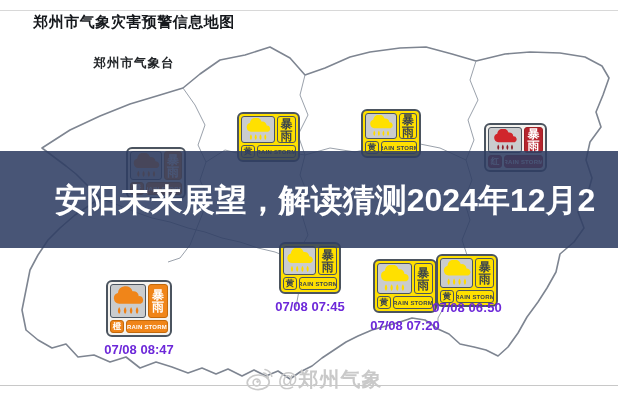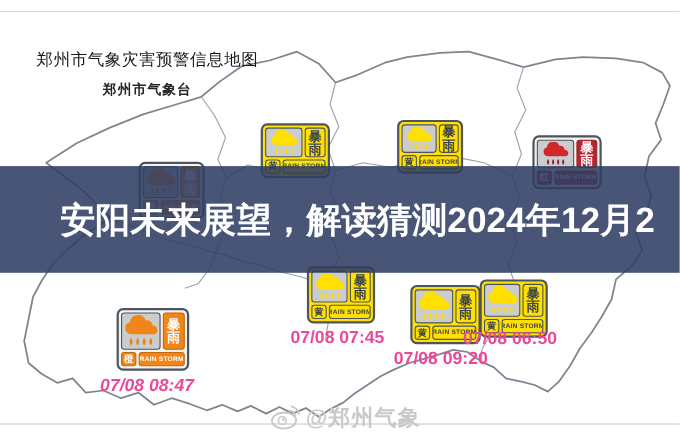--- a/index.html
+++ b/index.html
@@ -3,40 +3,40 @@
 <meta charset="utf-8">
 <style>
   html,body{margin:0;padding:0;background:#fff;}
   #canvas{
     position:relative;width:618px;height:400px;overflow:hidden;background:#ffffff;
     font-family:"Liberation Sans","DejaVu Sans",sans-serif;
   }
   .hairline{position:absolute;left:0;width:618px;height:1px;background:#d8d8d8;z-index:1;}
   
   #header{position:absolute;left:18px;top:13px;width:232px;text-align:center;z-index:2;color:#15181c;}
-  #header .h-title{font-size:15px;font-weight:normal;letter-spacing:0.5px;margin-top:32px;}
+  #header .h-title{font-size:15px;font-weight:bold;letter-spacing:0.5px;}
   #header .h-date{font-size:11.5px;font-weight:bold;color:#2c2f33;margin-top:7px;}
-  #header .h-issuer{font-size:12.5px;font-weight:bold;color:#232629;margin-top:9px;letter-spacing:1px;}
+  #header .h-issuer{font-size:12.5px;font-weight:bold;color:#232629;margin-top:23px;letter-spacing:1px;}
   
   #map{position:absolute;left:0;top:0;z-index:1;}
   
   .wicon{position:absolute;border:2px solid #4b545f;border-radius:6px;padding:2px;
          display:flex;flex-direction:column;gap:2px;box-sizing:border-box;z-index:2;}
   .wrow{display:flex;gap:2px;min-height:0;}
   .wrow.top{flex:1;}
   .wrow.bot{height:13px;flex:none;}
   .cell{border:1px solid #4b545f;border-radius:3px;box-sizing:border-box;min-width:0;}
   .cloudcell{flex:1.75;background:#caccce;display:flex;align-items:center;justify-content:center;padding:1px;}
   .cloudcell svg{width:100%;height:100%;display:block;}
   .typecell{flex:1;display:flex;flex-direction:column;align-items:center;justify-content:center;
             font-size:12px;font-weight:bold;line-height:12px;}
   .lvlcell{width:14px;font-size:8.5px;font-weight:bold;display:flex;align-items:center;justify-content:center;flex:none;}
   .encell{flex:1;font-size:6px;font-weight:bold;display:flex;align-items:center;justify-content:center;
           letter-spacing:0.2px;white-space:nowrap;overflow:hidden;}
-  .wts{position:absolute;font-size:16px;font-weight:bold;color:#ec4899;text-align:left;z-index:2;
+  .wts{position:absolute;font-size:13px;font-weight:bold;color:#6d28d9;text-align:center;z-index:2;
        font-family:"Liberation Sans","DejaVu Sans",sans-serif;}
   
   #band{position:absolute;left:0;top:151px;width:618px;height:97px;background:rgba(47,61,99,0.88);
         z-index:3;display:flex;flex-direction:column;align-items:center;justify-content:center;padding-left:16px;}
   #band .band-line{color:#ffffff;font-size:32px;font-weight:bold;line-height:40px;letter-spacing:0px;
         text-align:center;white-space:nowrap;}
   
   #watermark{position:absolute;left:246px;top:366px;display:flex;align-items:center;gap:5px;z-index:4;
              color:#c9c9c9;font-size:20px;font-weight:bold;letter-spacing:1px;}
 </style>
@@ -164,21 +164,21 @@
           <div class="cell typecell" style="background:#f08519;color:#ffffff;border-color:#c4690a">
             <span>暴</span>
             <span>雨</span>
           </div>
         </div>
         <div class="wrow bot">
           <div class="cell lvlcell" style="background:#f08519;color:#ffffff;border-color:#c4690a">橙</div>
           <div class="cell encell" style="background:#f08519;color:#ffffff;border-color:#c4690a">RAIN STORM</div>
         </div>
       </div>
-      <div class="wts" style="left: 91px; top: 342px; width: 96px; font-style: italic;">07/08 08:47</div>
+      <div class="wts" style="left: 91px; top: 342px; width: 96px;">07/08 08:47</div>
       <div class="wicon" style="left: 279px; top: 242px; width: 62px; height: 52px; background: rgb(255, 224, 0);">
         <div class="wrow top">
           <div class="cell cloudcell">
             <svg viewBox="0 0 40 36">
               <path d="M9 21.5 a7 7 0 0 1 -1.6 -13.7 a9.5 9.5 0 0 1 18.4 -2 a6.3 6.3 0 0 1 7.8 6.1 a5 5 0 0 1 2.4 9.6 z" fill="#ffe000"></path>
               <path transform="translate(9 30)" d="M0 -4.5 Q3.3 0.3 0 4.5 Q-3.3 0.3 0 -4.5 Z" fill="#ffdb00"></path>
               <path transform="translate(16.5 30)" d="M0 -4.5 Q3.3 0.3 0 4.5 Q-3.3 0.3 0 -4.5 Z" fill="#ffdb00"></path>
               <path transform="translate(24 30)" d="M0 -4.5 Q3.3 0.3 0 4.5 Q-3.3 0.3 0 -4.5 Z" fill="#ffdb00"></path>
               <path transform="translate(31.5 30)" d="M0 -4.5 Q3.3 0.3 0 4.5 Q-3.3 0.3 0 -4.5 Z" fill="#ffdb00"></path>
             </svg>
@@ -208,21 +208,21 @@
           <div class="cell typecell" style="background:#ffe000;color:#3a434d;border-color:#4b545f">
             <span>暴</span>
             <span>雨</span>
           </div>
         </div>
         <div class="wrow bot">
           <div class="cell lvlcell" style="background:#ffe000;color:#3a434d;border-color:#4b545f">黄</div>
           <div class="cell encell" style="background:#ffe000;color:#3a434d;border-color:#4b545f">RAIN STORM</div>
         </div>
       </div>
-      <div class="wts" style="left: 358px; top: 318px; width: 94px;">07/08 09:20</div>
+      <div class="wts" style="left: 358px; top: 318px; width: 94px;">07/08 07:20</div>
       <div class="wicon" style="left: 436px; top: 254px; width: 62px; height: 53px; background: rgb(255, 224, 0);">
         <div class="wrow top">
           <div class="cell cloudcell">
             <svg viewBox="0 0 40 36">
               <path d="M9 21.5 a7 7 0 0 1 -1.6 -13.7 a9.5 9.5 0 0 1 18.4 -2 a6.3 6.3 0 0 1 7.8 6.1 a5 5 0 0 1 2.4 9.6 z" fill="#ffe000"></path>
               <path transform="translate(9 30)" d="M0 -4.5 Q3.3 0.3 0 4.5 Q-3.3 0.3 0 -4.5 Z" fill="#ffdb00"></path>
               <path transform="translate(16.5 30)" d="M0 -4.5 Q3.3 0.3 0 4.5 Q-3.3 0.3 0 -4.5 Z" fill="#ffdb00"></path>
               <path transform="translate(24 30)" d="M0 -4.5 Q3.3 0.3 0 4.5 Q-3.3 0.3 0 -4.5 Z" fill="#ffdb00"></path>
               <path transform="translate(31.5 30)" d="M0 -4.5 Q3.3 0.3 0 4.5 Q-3.3 0.3 0 -4.5 Z" fill="#ffdb00"></path>
             </svg>

